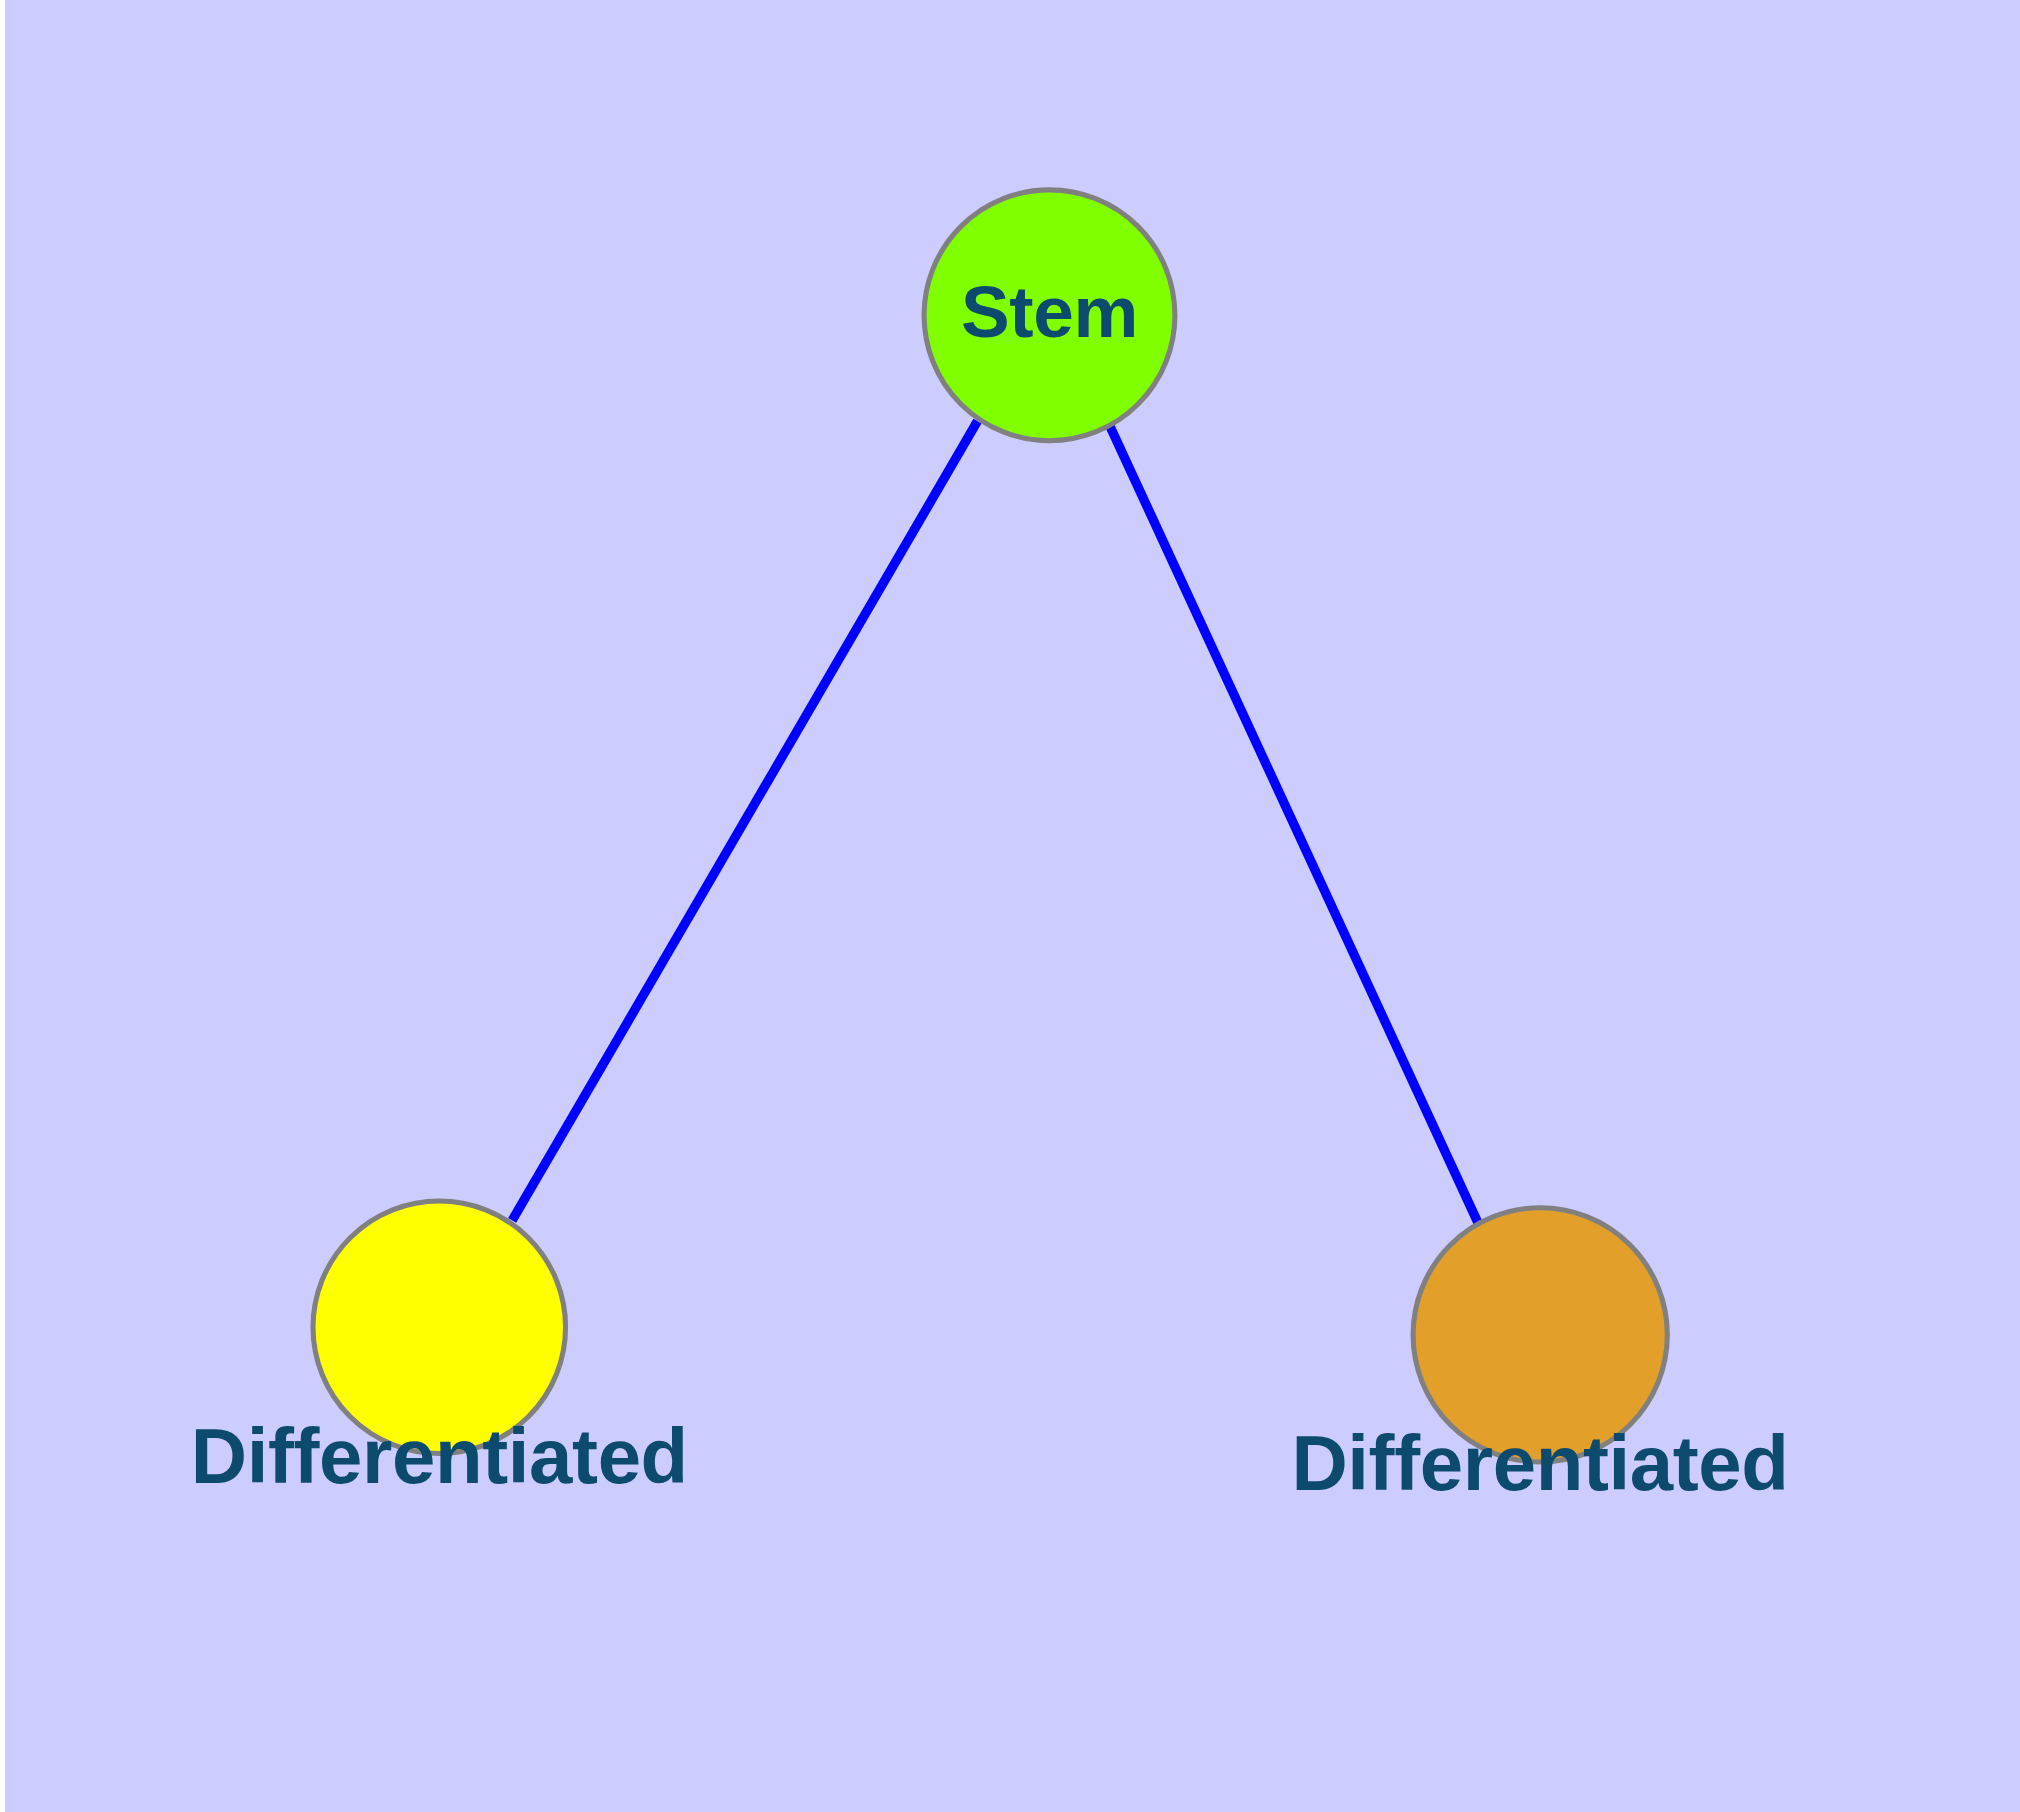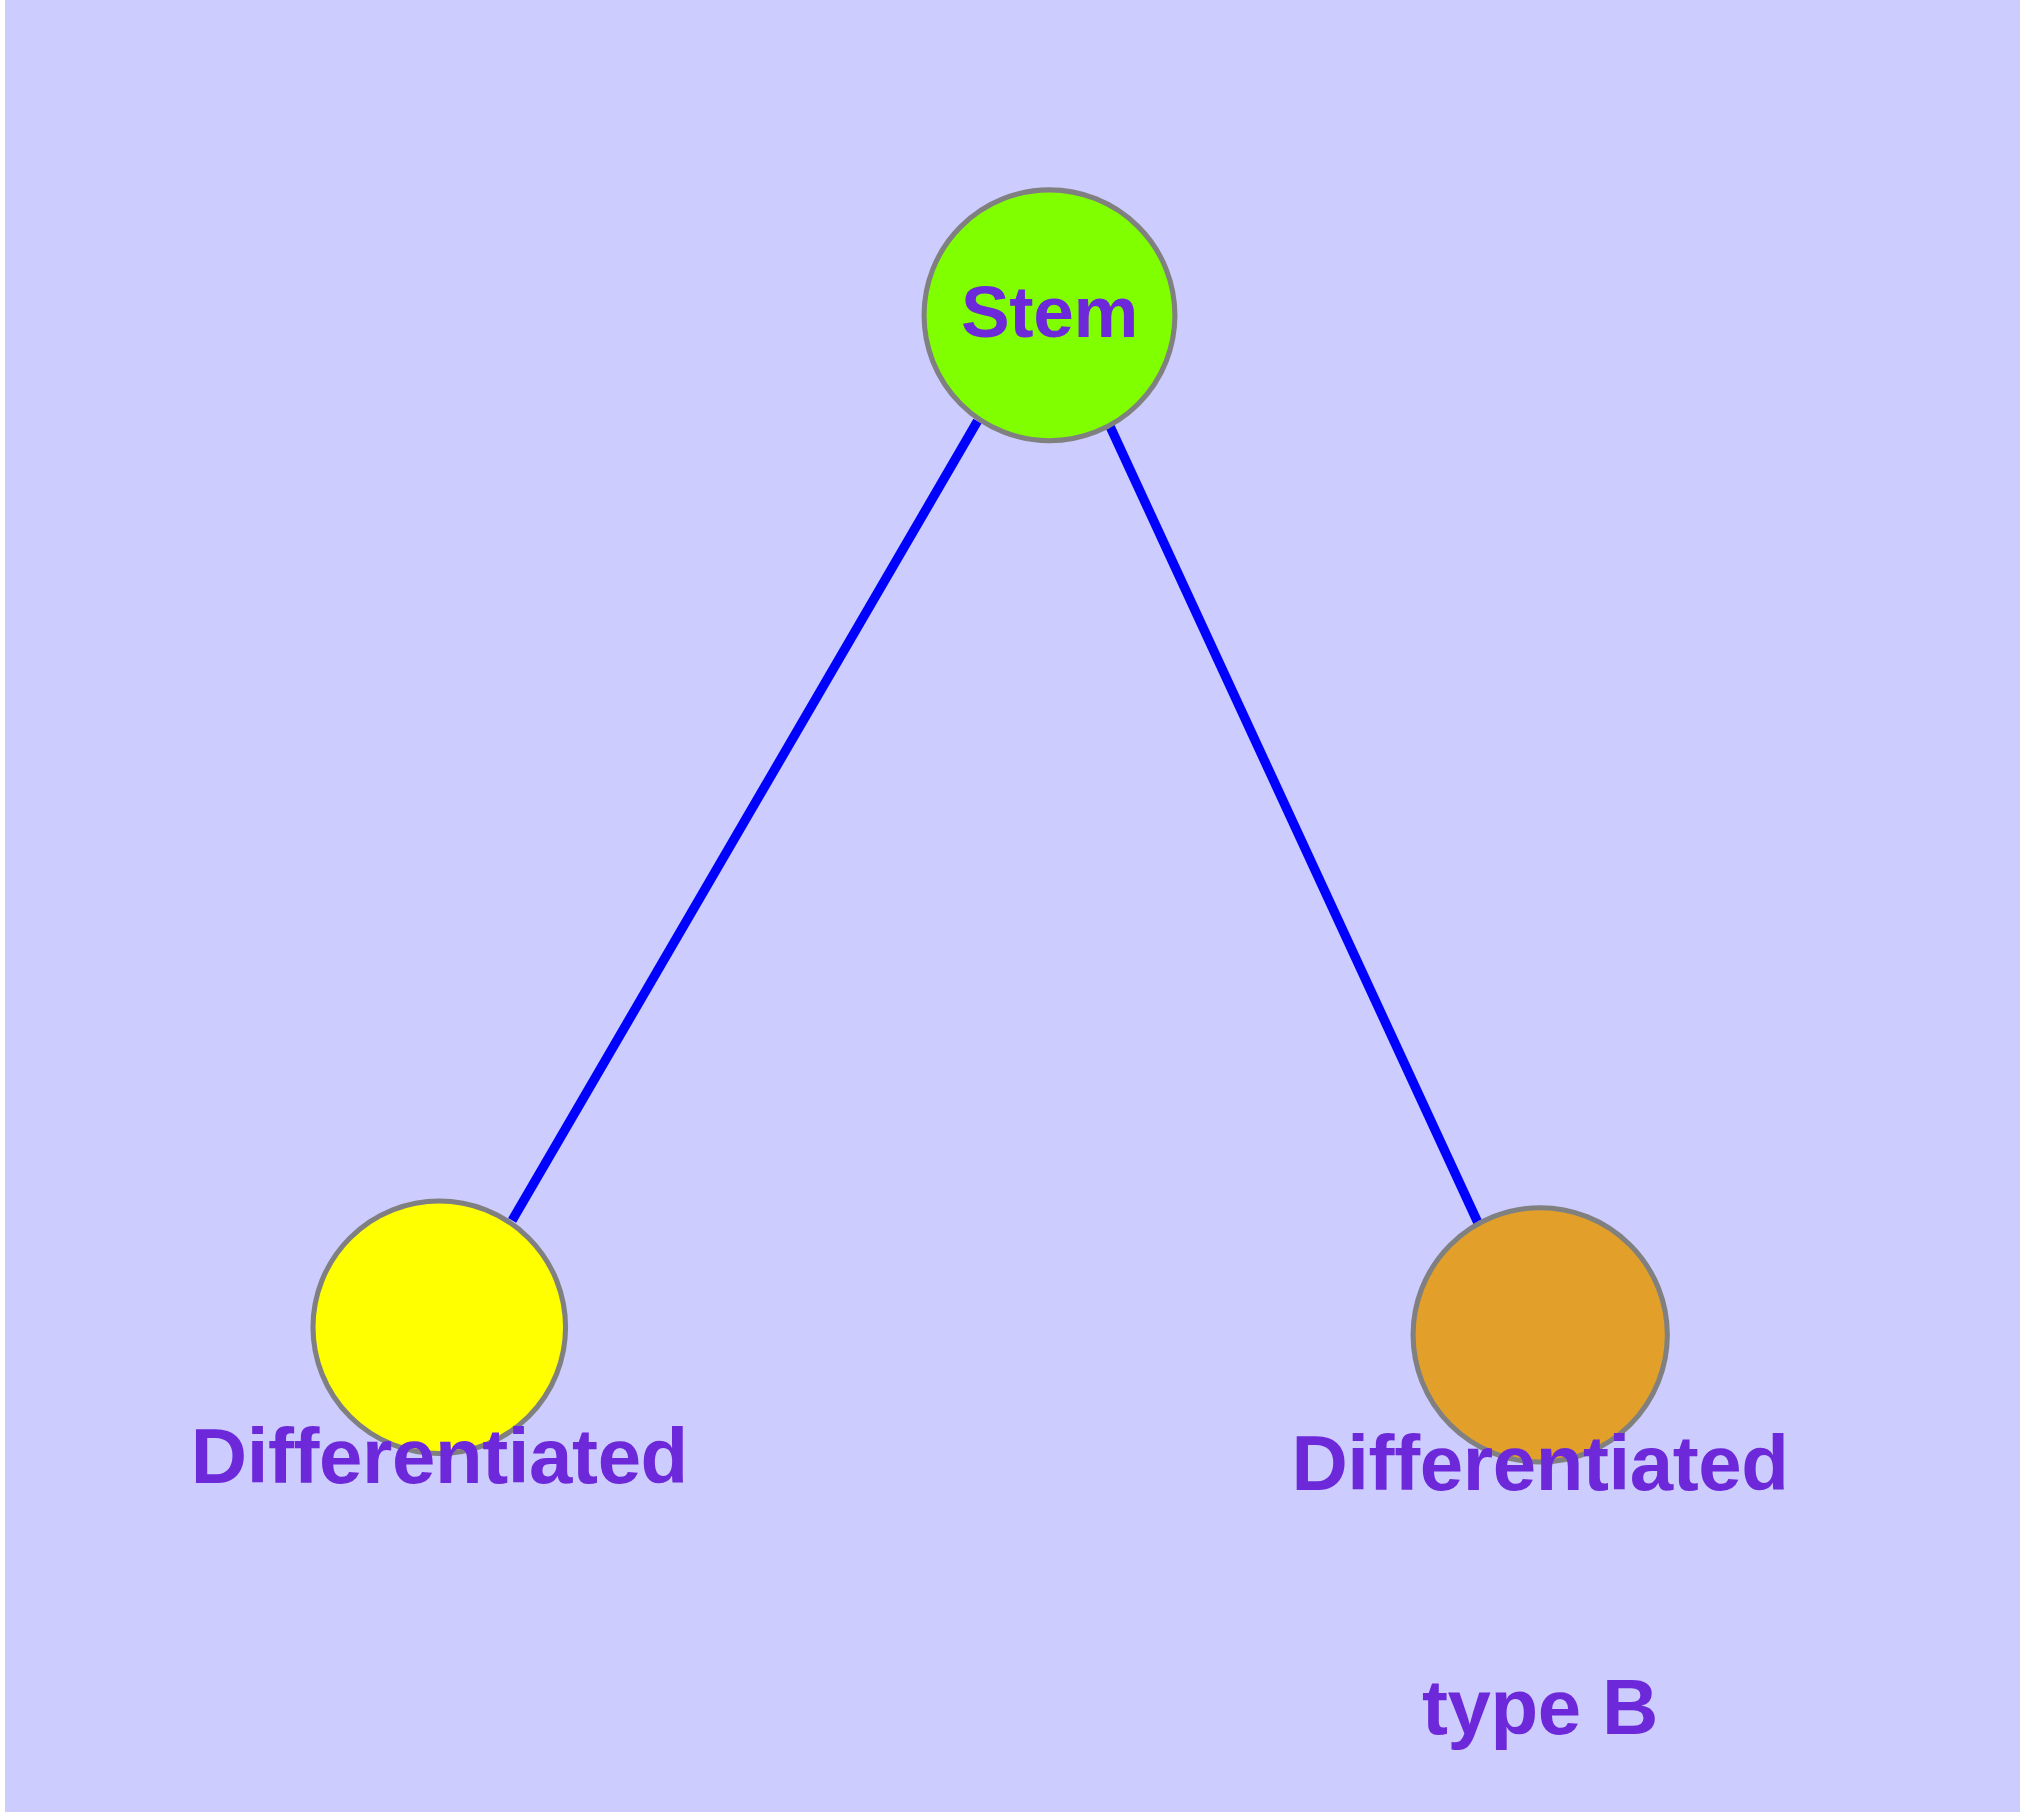--- a/index.html
+++ b/index.html
@@ -27,21 +27,21 @@
   #graph-svg {
     position: absolute;
     left: 0;
     top: 0;
     width: 2021px;
     height: 1812px;
   }
   .node-label {
     position: absolute;
     text-align: center;
-    color: #6d28d9;
+    color: #0c4a6e;
     font-weight: bold;
     line-height: 1.04;
     white-space: pre;
     pointer-events: none;
     letter-spacing: -0.4px;
   }
   #label-stem {
     font-size: 73px;
     width: 763px;
     left: 668px;
@@ -82,17 +82,16 @@
   </svg>
 
   <div class="node-label" id="label-stem">Stem</div>
 
   <div class="node-label" id="label-diffa">
     <div>Differentiated</div>
   </div>
 
   <div class="node-label" id="label-diffb">
     <div>Differentiated</div>
-    <div>type B</div>
   </div>
 
 </div>
 
 
 </body></html>

